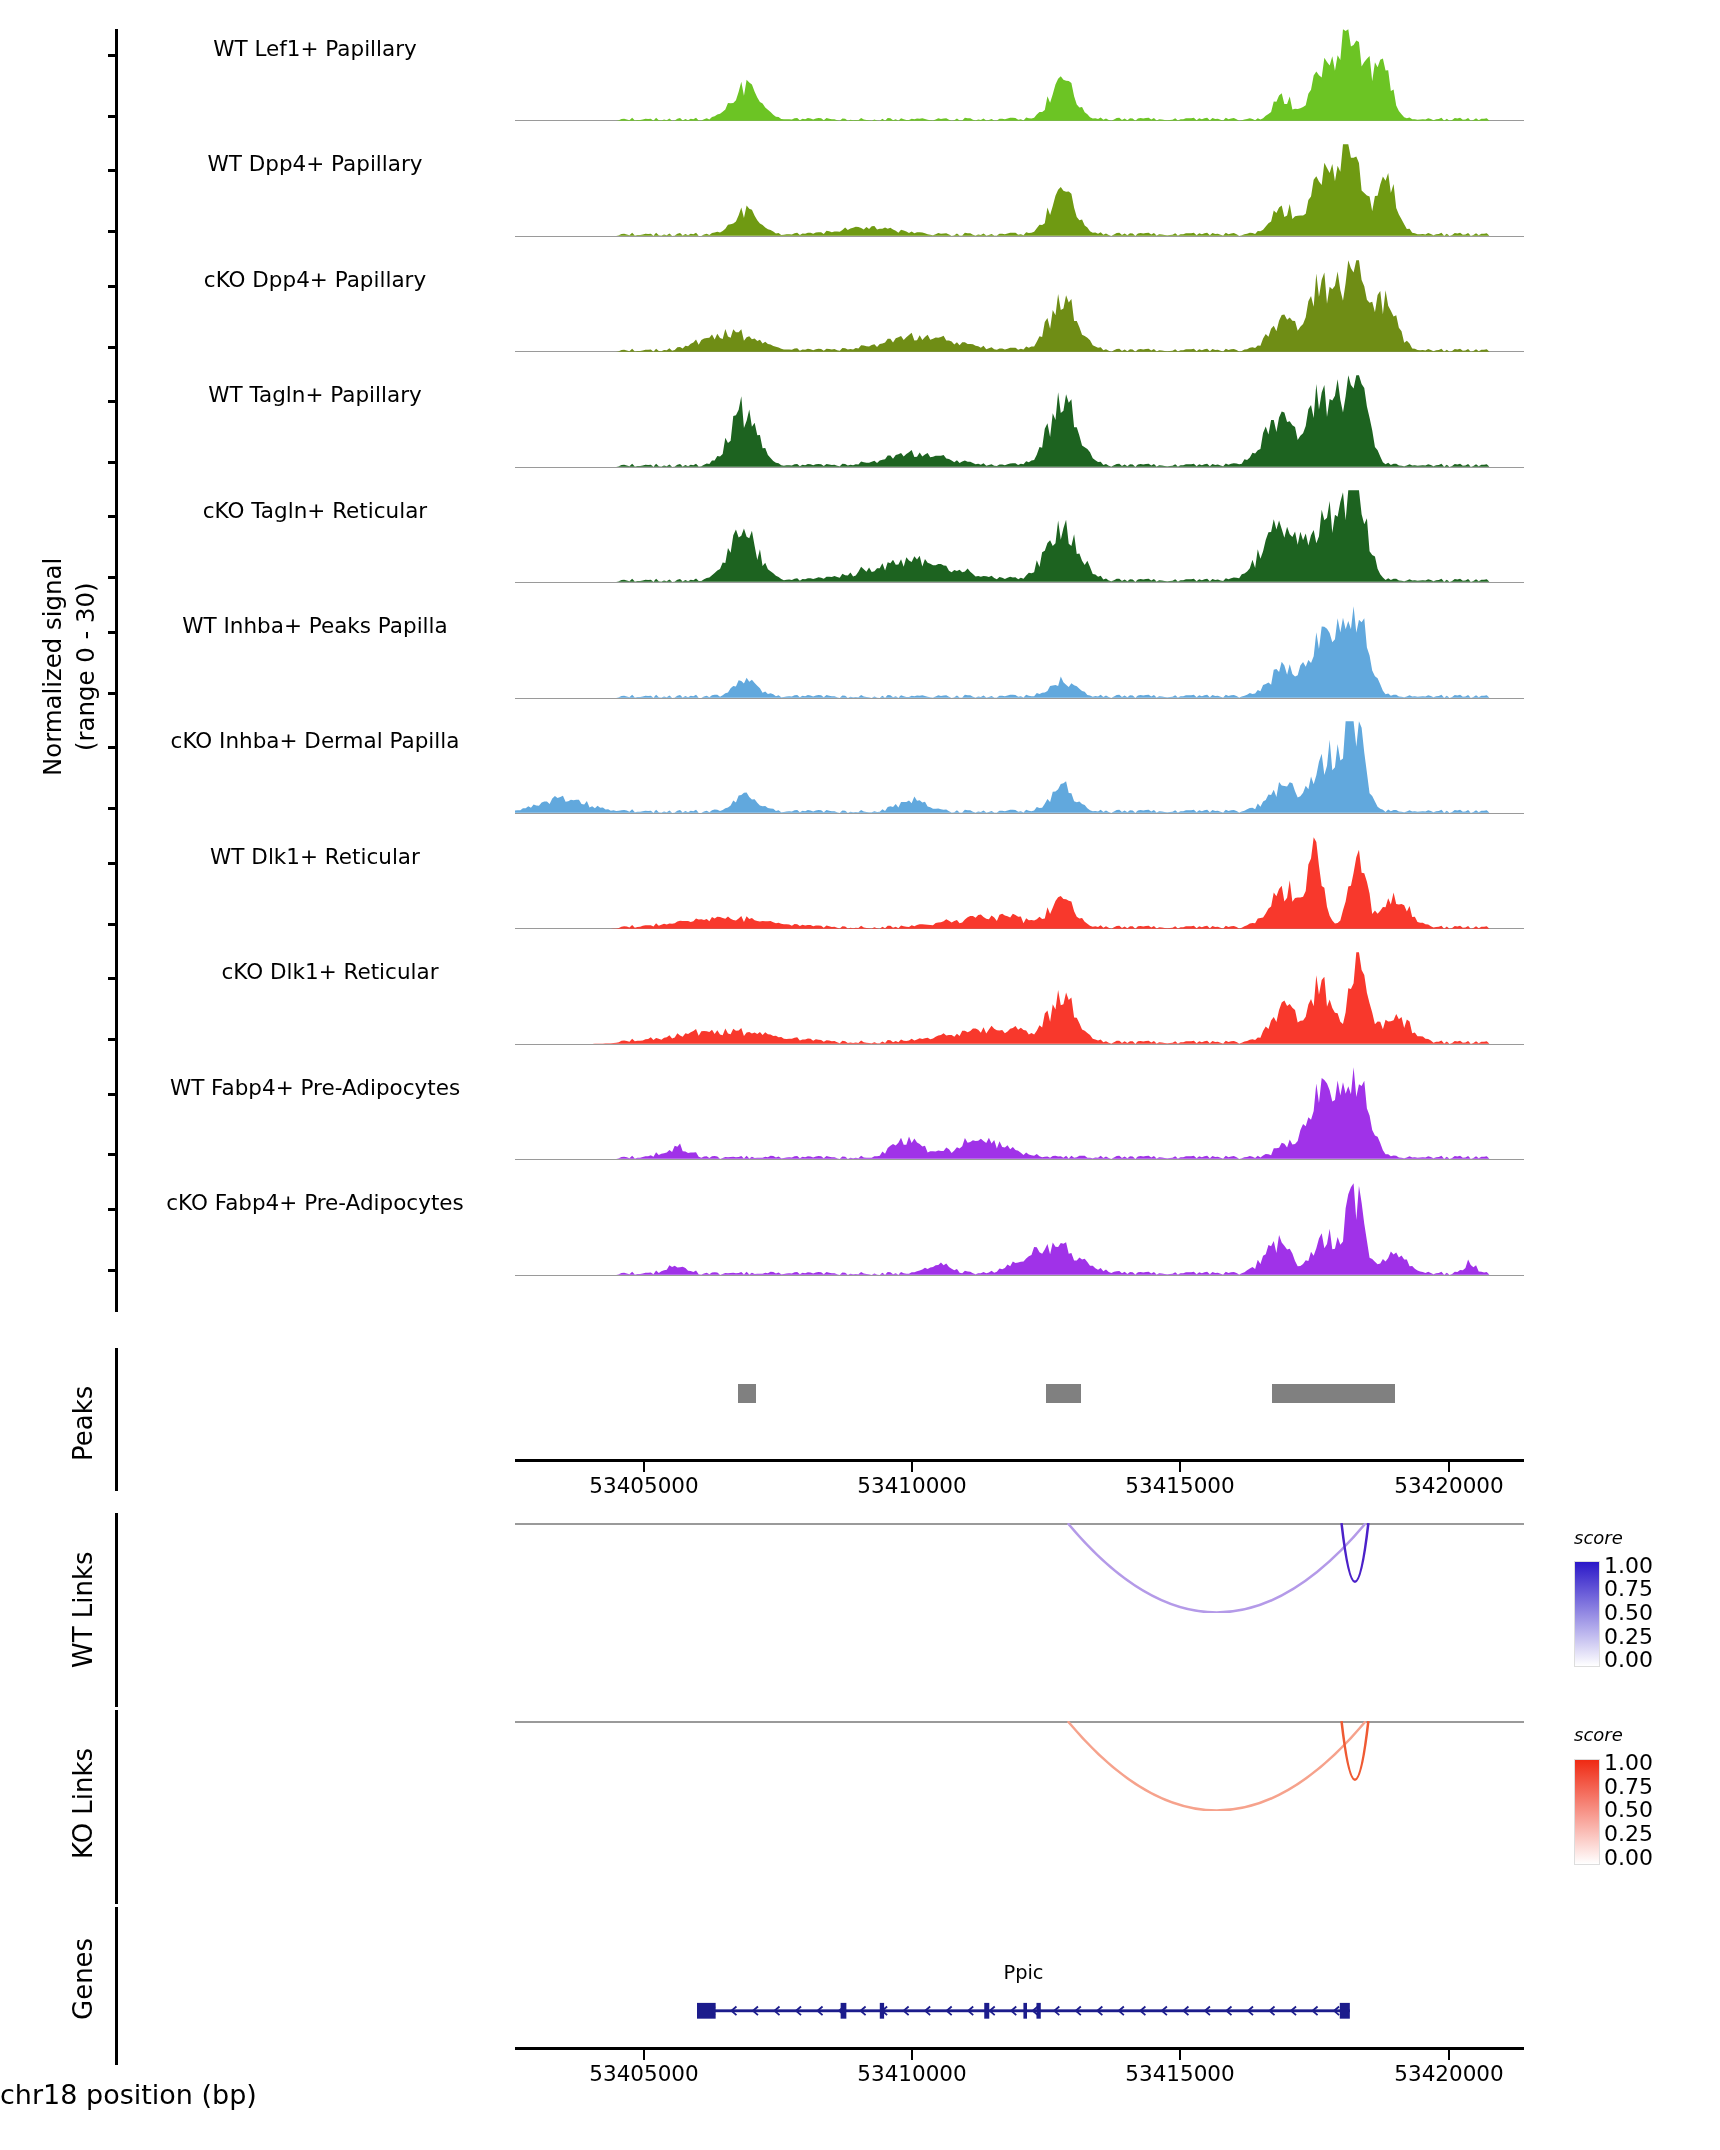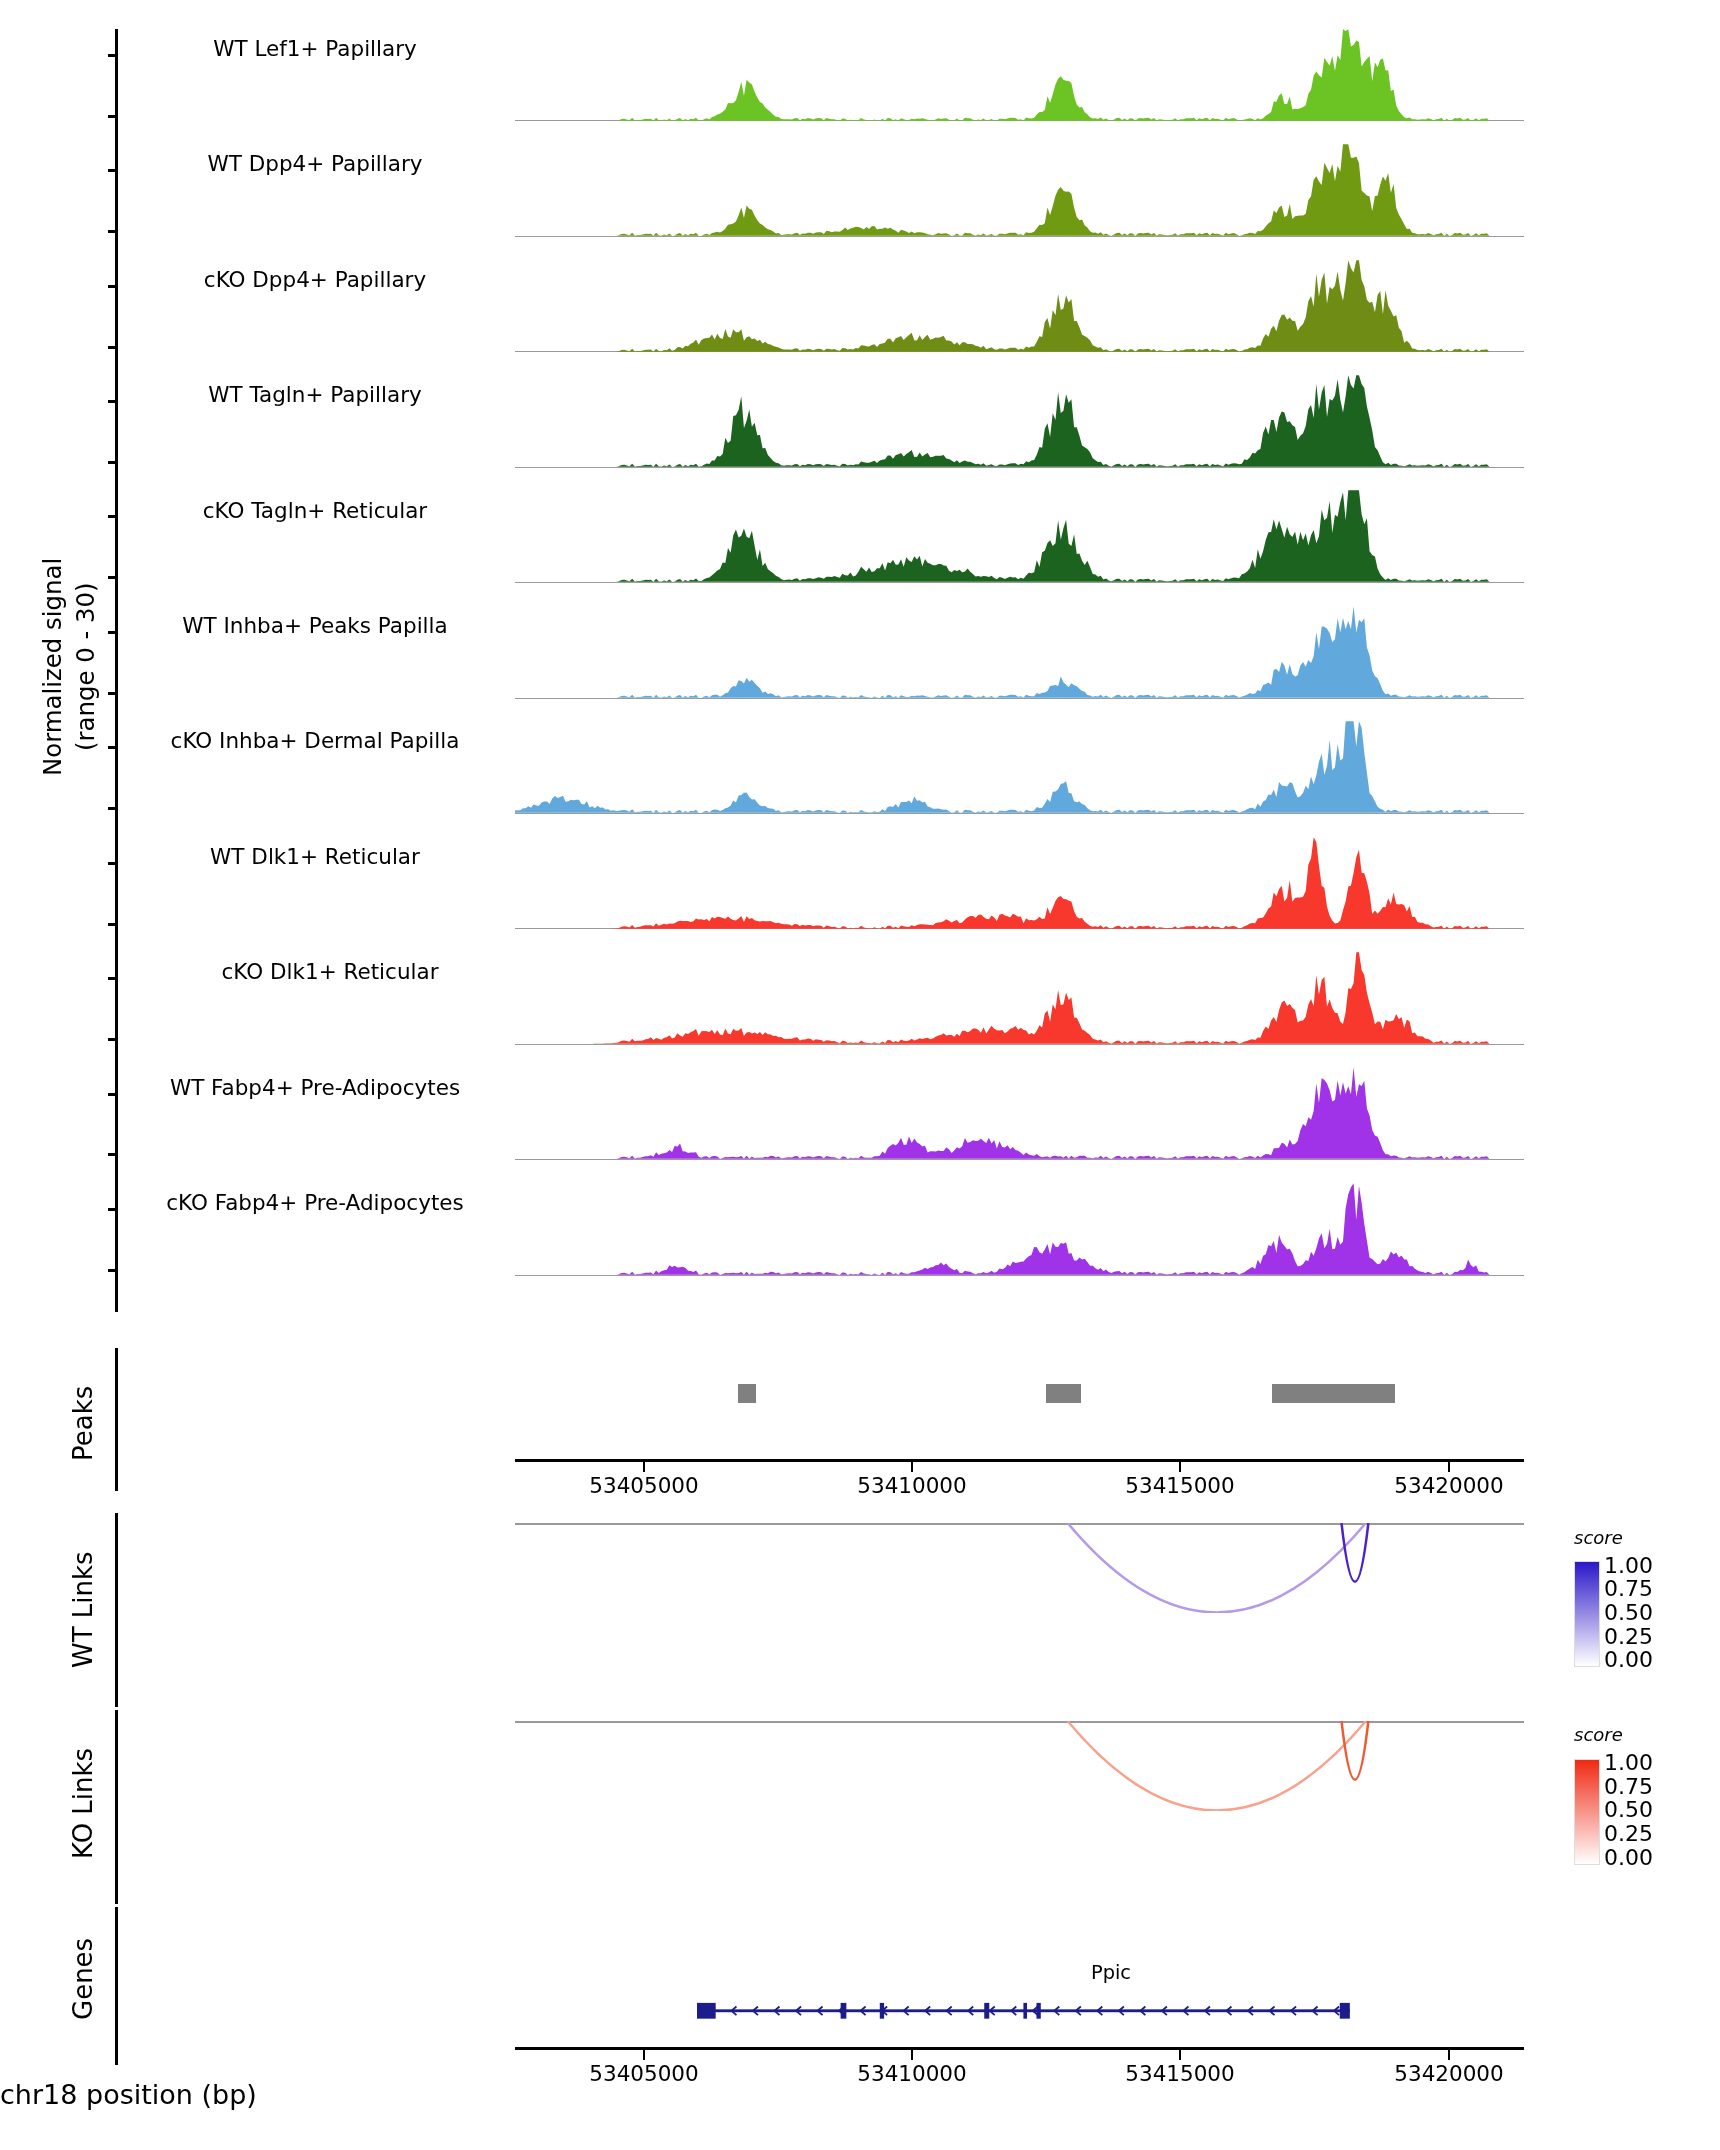--- a/index.html
+++ b/index.html
@@ -193,21 +193,21 @@
       <div style="position: absolute; background: rgb(154, 154, 154); height: 2.2px; left: 515px; width: 1009px; top: 1721px;"></div>
       <svg width="1009" height="90" style="position: absolute; left: 515px; top: 1721px;" viewBox="0 0 1408 125">
         <path d="M771.4042553191489,0 Q979.2340425531914,249.0182370820669 1187.063829787234,0" fill="none" stroke="#f6a28c" stroke-width="3.5"></path>
         <path d="M1153.3617021276596,0 Q1172.0851063829787,163.47011144883484 1190.8085106382978,0" fill="none" stroke="#ef5a33" stroke-width="3.5"></path>
       </svg>
     </div>
 
   <div class="vlabel" style="left:68px;top:1914px;height:129px;width:36px;font-size:26px;">Genes</div>
   <div class="axis-bracket" style="left:115px;top:1907px;height:158px;"></div>
   <div id="genes-track">
-      <div class="gene-name" style="left: 916px; width: 215px; top: 1961px; text-align: right;">Ppic</div>
+      <div class="gene-name" style="left: 916px; width: 215px; top: 1961px;">Ppic</div>
       <svg width="660" height="29" style="position: absolute; left: 697px; top: 1997px;" viewBox="0 0 919.953 40">
         <rect x="0" y="17" width="909.9574468085107" height="4" fill="#1c1c8c"></rect>
         <rect x="0" y="8" width="26" height="22" fill="#1c1c8c"></rect>
         <rect x="200.19063829787234" y="8" width="8" height="22" fill="#1c1c8c"></rect>
         <rect x="254.78808510638302" y="8" width="6" height="22" fill="#1c1c8c"></rect>
         <rect x="400.3812765957447" y="8" width="7" height="22" fill="#1c1c8c"></rect>
         <rect x="454.97872340425533" y="8" width="5" height="22" fill="#1c1c8c"></rect>
         <rect x="473.17787234042555" y="8" width="6" height="22" fill="#1c1c8c"></rect>
         <rect x="895.9574468085107" y="8" width="14" height="22" fill="#1c1c8c"></rect>
         <path d="M25,13 L18,19 L25,25" fill="none" stroke="#1c1c8c" stroke-width="2.5"></path>

